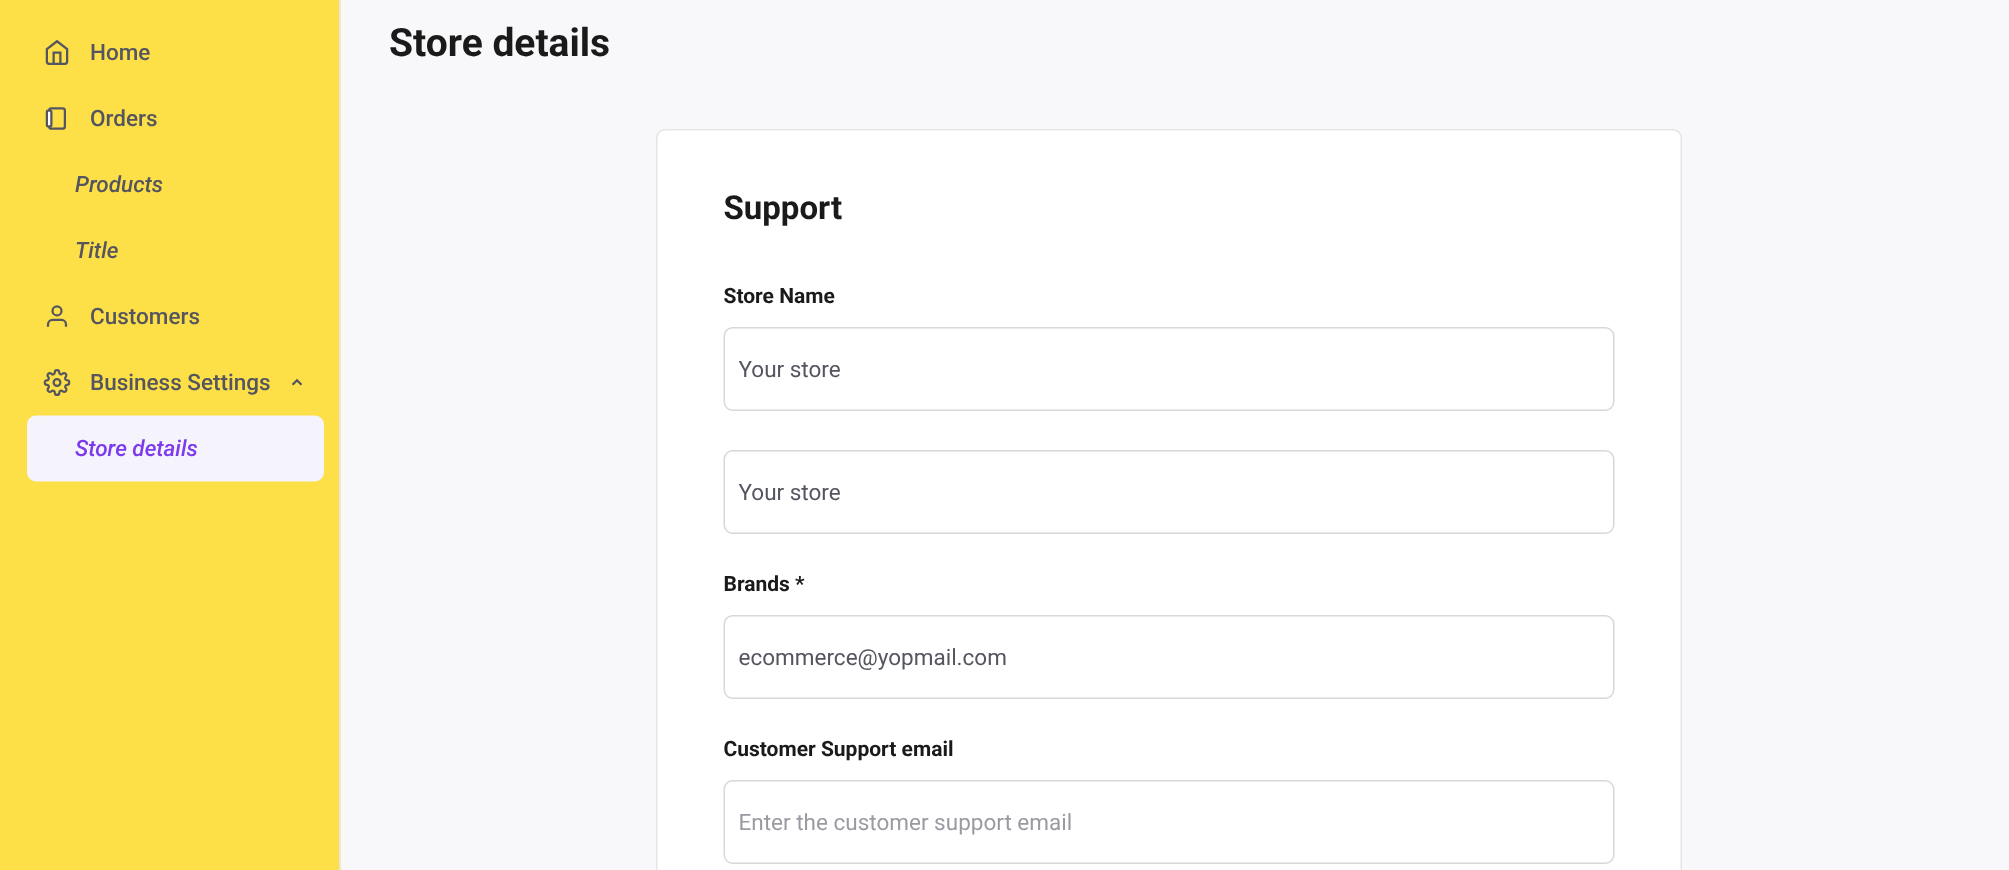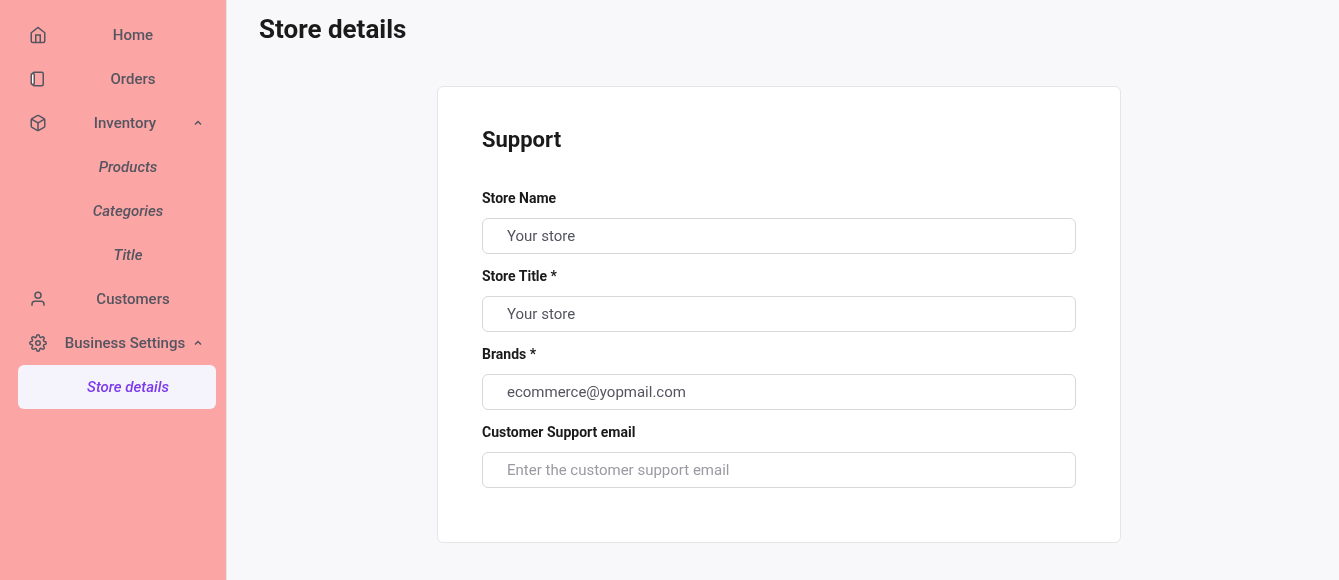--- a/index.html
+++ b/index.html
@@ -7,27 +7,26 @@
       font-family: -apple-system, BlinkMacSystemFont, 'Segoe UI', Roboto, sans-serif;
       background: #f8f8fa;
       color: #1a1a1a;
       width: 1339px;
       height: 580px;
       overflow: hidden;
       display: flex;
     }
     .sidebar {
       width: 227px;
-      background: #fca5a5;
+      background: #fde047;
       border-right: 1px solid #e5e5e8;
       height: 580px;
       overflow-y: auto;
       padding: 13px 10px 13px 18px;
       position: relative;
-      text-align: center;
     }
     .sidebar::-webkit-scrollbar { width: 8px; }
     .sidebar::-webkit-scrollbar-track { background: #f1f1f1; }
     .sidebar::-webkit-scrollbar-thumb { background: #c8c8cc; border-radius: 4px; }
     .nav-item {
       display: flex;
       align-items: center;
       padding: 12px 10px;
       cursor: pointer;
       color: #555560;
@@ -82,34 +81,34 @@
       border-radius: 6px;
       width: 684px;
       margin: 0 auto;
       padding: 40px 44px;
     }
     .card-title {
       font-size: 22px;
       font-weight: 700;
       margin-bottom: 38px;
     }
-    .form-group { margin-bottom: 14px; }
+    .form-group { margin-bottom: 26px; }
     .form-label {
       display: block;
       font-size: 14px;
       font-weight: 700;
       color: #1a1a1a;
       margin-bottom: 12px;
     }
     .form-input {
       width: 100%;
-      height: 36px;
+      height: 56px;
       border: 1px solid #d8d8dc;
       border-radius: 6px;
-      padding: 0 24px;
+      padding: 0 9px;
       font-size: 15px;
       color: #555560;
       background: #ffffff;
       font-family: inherit;
     }
     .form-input::placeholder { color: #9a9aa2; }
     svg { display: block; }
   </style>
 </head>
 <body>
@@ -128,41 +127,23 @@
   <div class="nav-item">
     <span class="icon">
       <svg width="18" height="18" viewBox="0 0 24 24" fill="none" stroke="#555560" stroke-width="2">
           <rect x="5" y="3" width="14" height="18" rx="2"></rect>
           <rect x="3" y="5" width="4" height="14" rx="1" fill="#fff"></rect>
         </svg>
     </span>
     <span class="label">Orders</span>
   </div>
 
-  <div class="nav-item">
-    <span class="icon">
-      <svg width="18" height="18" viewBox="0 0 24 24" fill="none" stroke="#555560" stroke-width="2">
-          <path d="M21 16V8a2 2 0 0 0-1-1.73l-7-4a2 2 0 0 0-2 0l-7 4A2 2 0 0 0 3 8v8a2 2 0 0 0 1 1.73l7 4a2 2 0 0 0 2 0l7-4A2 2 0 0 0 21 16z"></path>
-          <polyline points="3.27 6.96 12 12.01 20.73 6.96"></polyline>
-          <line x1="12" y1="22.08" x2="12" y2="12"></line>
-        </svg>
-    </span>
-    <span class="label">Inventory</span>
-    <span class="chevron">
-      <svg width="12" height="12" viewBox="0 0 24 24" fill="none" stroke="#555560" stroke-width="3">
-          <polyline points="18 15 12 9 6 15"></polyline>
-        </svg>
-    </span>
-  </div>
 
   <div class="sub-item">
     <span>Products</span>
-  </div>
-  <div class="sub-item">
-    <span>Categories</span>
   </div>
   <div class="sub-item">
     <span>Title</span>
   </div>
 
   <div class="nav-item">
     <span class="icon">
       <svg width="18" height="18" viewBox="0 0 24 24" fill="none" stroke="#555560" stroke-width="2">
           <path d="M20 21v-2a4 4 0 0 0-4-4H8a4 4 0 0 0-4 4v2"></path>
           <circle cx="12" cy="7" r="4"></circle>
@@ -197,21 +178,20 @@
 
   <div class="card">
     <h2 class="card-title">Support</h2>
 
     <div class="form-group">
       <label class="form-label">Store Name</label>
       <input class="form-input" type="text" value="Your store" style="">
     </div>
 
     <div class="form-group">
-      <label class="form-label">Store Title *</label>
       <input class="form-input" type="text" value="Your store" style="">
     </div>
 
     <div class="form-group">
       <label class="form-label">Brands *</label>
       <input class="form-input" type="text" value="ecommerce@yopmail.com" style="">
     </div>
 
     <div class="form-group">
       <label class="form-label">Customer Support email</label>

